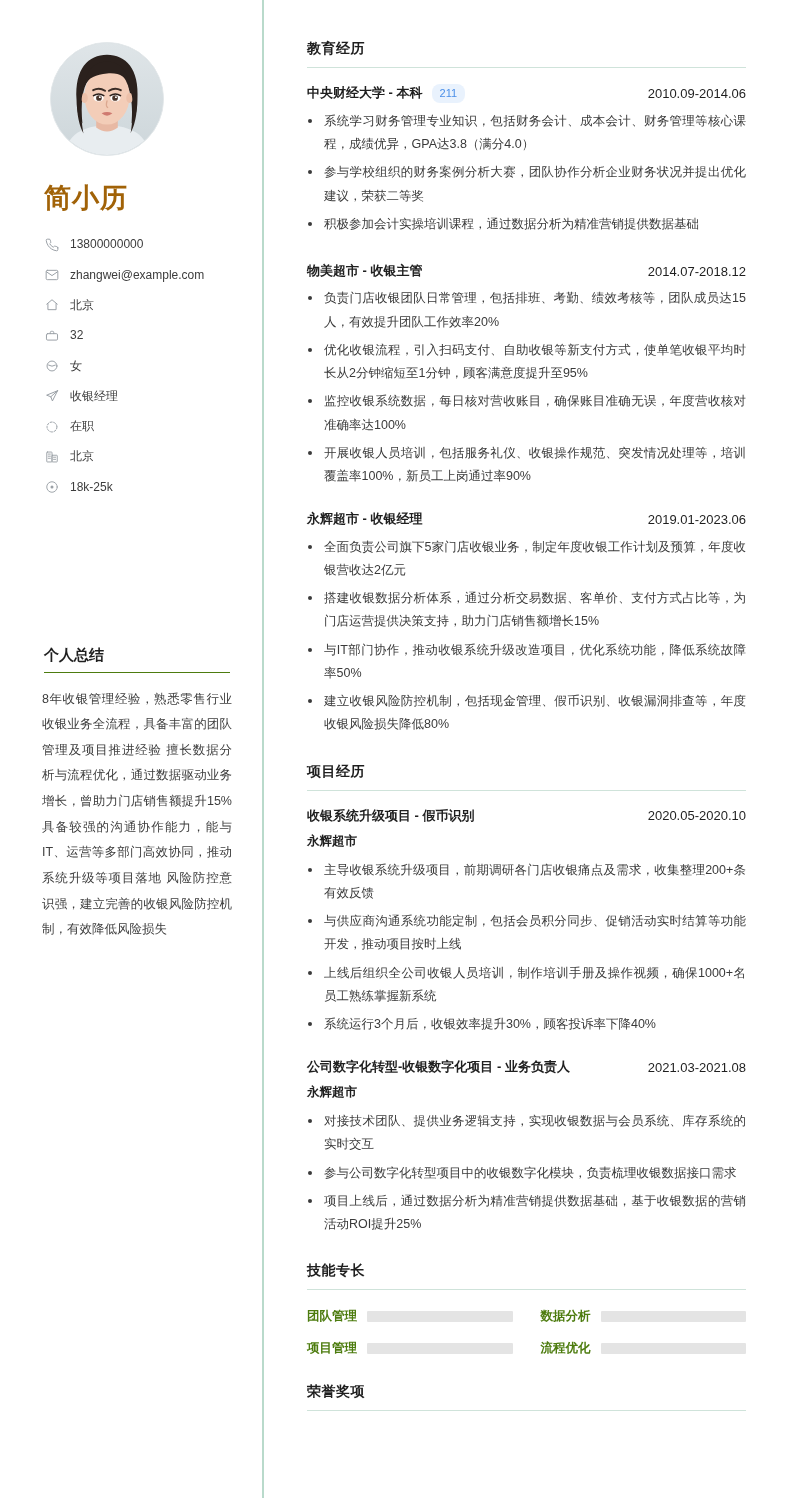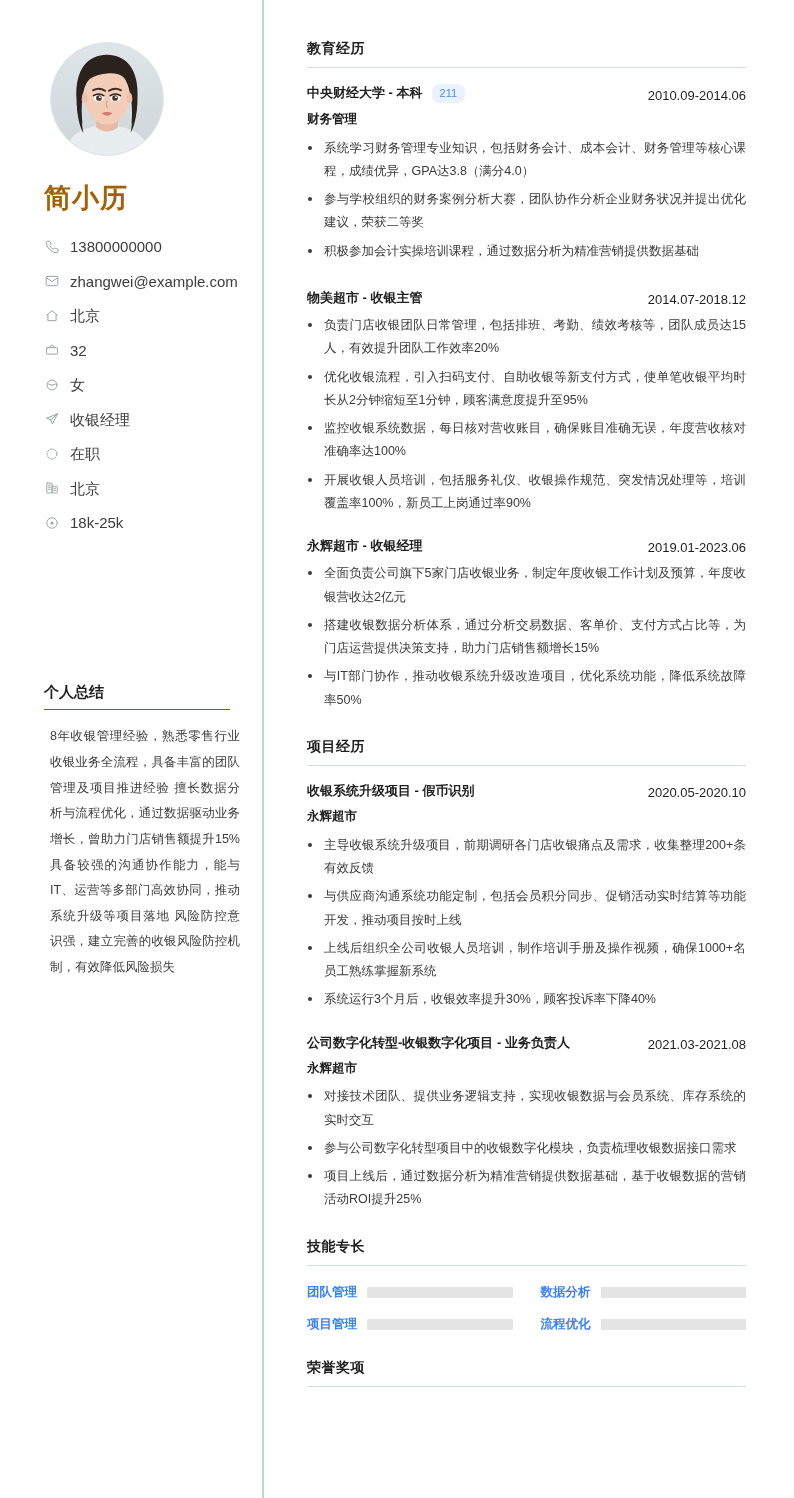--- a/index.html
+++ b/index.html
@@ -45,21 +45,21 @@
     margin: 0 0 22px 2px;
     line-height: 1.2;
   }
 
   .contact-list { list-style: none; margin: 0 0 0 2px; padding: 0; }
   .contact-item {
     display: flex;
     align-items: center;
     gap: 11px;
     margin-bottom: 13.5px;
-    font-size: 15px;
+    font-size: 12px;
     color: #3c3c3c;
     line-height: 1.4;
     text-align: center;
   }
   .contact-icon {
     width: 15px;
     height: 15px;
     flex: 0 0 15px;
     display: flex;
     align-items: center;
@@ -76,21 +76,21 @@
     padding-bottom: 7px;
     margin: 0 0 14px 2px;
     border-bottom: 1px solid #4d7c0f;
     width: 186px;
   }
   .side-summary {
     font-size: 12.5px;
     line-height: 2.05;
     color: #3d3d3d;
     width: 190px;
-    margin-left: 8px;
+    margin-left: 0;
     text-align: justify;
   }
 
   
   .divider {
     position: absolute;
     left: 262px;
     top: 0;
     bottom: 0;
     width: 2px;
@@ -111,21 +111,21 @@
     padding-bottom: 9px;
     border-bottom: 1px solid #cfe3da;
     margin-bottom: 16px;
     letter-spacing: 0.5px;
   }
 
   .entry { margin-bottom: 17px; }
   .entry:last-child { margin-bottom: 0; }
   .entry-head {
     display: flex;
-    align-items: flex-end;
+    align-items: center;
     justify-content: space-between;
     gap: 10px;
     margin-bottom: 7px;
   }
   .entry-title {
     font-size: 13px;
     font-weight: bold;
     color: #1f1f1f;
     display: flex;
     align-items: center;
@@ -184,21 +184,21 @@
     display: grid;
     grid-template-columns: 1fr 1fr;
     column-gap: 28px;
     row-gap: 15px;
     padding-top: 2px;
   }
   .skill-row { display: flex; align-items: center; gap: 10px; }
   .skill-name {
     font-size: 12.5px;
     font-weight: bold;
-    color: #3b82f6;
+    color: #4d7c0f;
     flex: 0 0 auto;
     white-space: nowrap;
   }
   .skill-track {
     flex: 1 1 auto;
     height: 11px;
     background: #e4e4e4;
     border-radius: 1px;
     overflow: hidden;
   }
@@ -362,21 +362,20 @@
     <section class="section">
       <h2 class="section-title">教育经历</h2>
       <div class="entry">
         <div class="entry-head">
           <div class="entry-title">
             <span>中央财经大学 - 本科</span>
             <span class="tag-badge">211</span>
           </div>
           <div class="entry-date">2010.09-2014.06</div>
         </div>
-        <div class="entry-sub">财务管理</div>
         <ul class="bullets">
           <li>系统学习财务管理专业知识，包括财务会计、成本会计、财务管理等核心课程，成绩优异，GPA达3.8（满分4.0）</li>
           <li>参与学校组织的财务案例分析大赛，团队协作分析企业财务状况并提出优化建议，荣获二等奖</li>
           <li>积极参加会计实操培训课程，通过数据分析为精准营销提供数据基础</li>
         </ul>
       </div>
     </section>
 
     <section class="section">
 
@@ -399,20 +398,21 @@
         <div class="entry-head">
           <div class="entry-title">
             <span>永辉超市 - 收银经理</span>
           </div>
           <div class="entry-date">2019.01-2023.06</div>
         </div>
         <ul class="bullets">
           <li>全面负责公司旗下5家门店收银业务，制定年度收银工作计划及预算，年度收银营收达2亿元</li>
           <li>搭建收银数据分析体系，通过分析交易数据、客单价、支付方式占比等，为门店运营提供决策支持，助力门店销售额增长15%</li>
           <li>与IT部门协作，推动收银系统升级改造项目，优化系统功能，降低系统故障率50%</li>
+          <li>建立收银风险防控机制，包括现金管理、假币识别、收银漏洞排查等，年度收银风险损失降低80%</li>
         </ul>
       </div>
     </section>
 
     <section class="section">
       <h2 class="section-title">项目经历</h2>
 
       <div class="entry">
         <div class="entry-head">
           <div class="entry-title">

